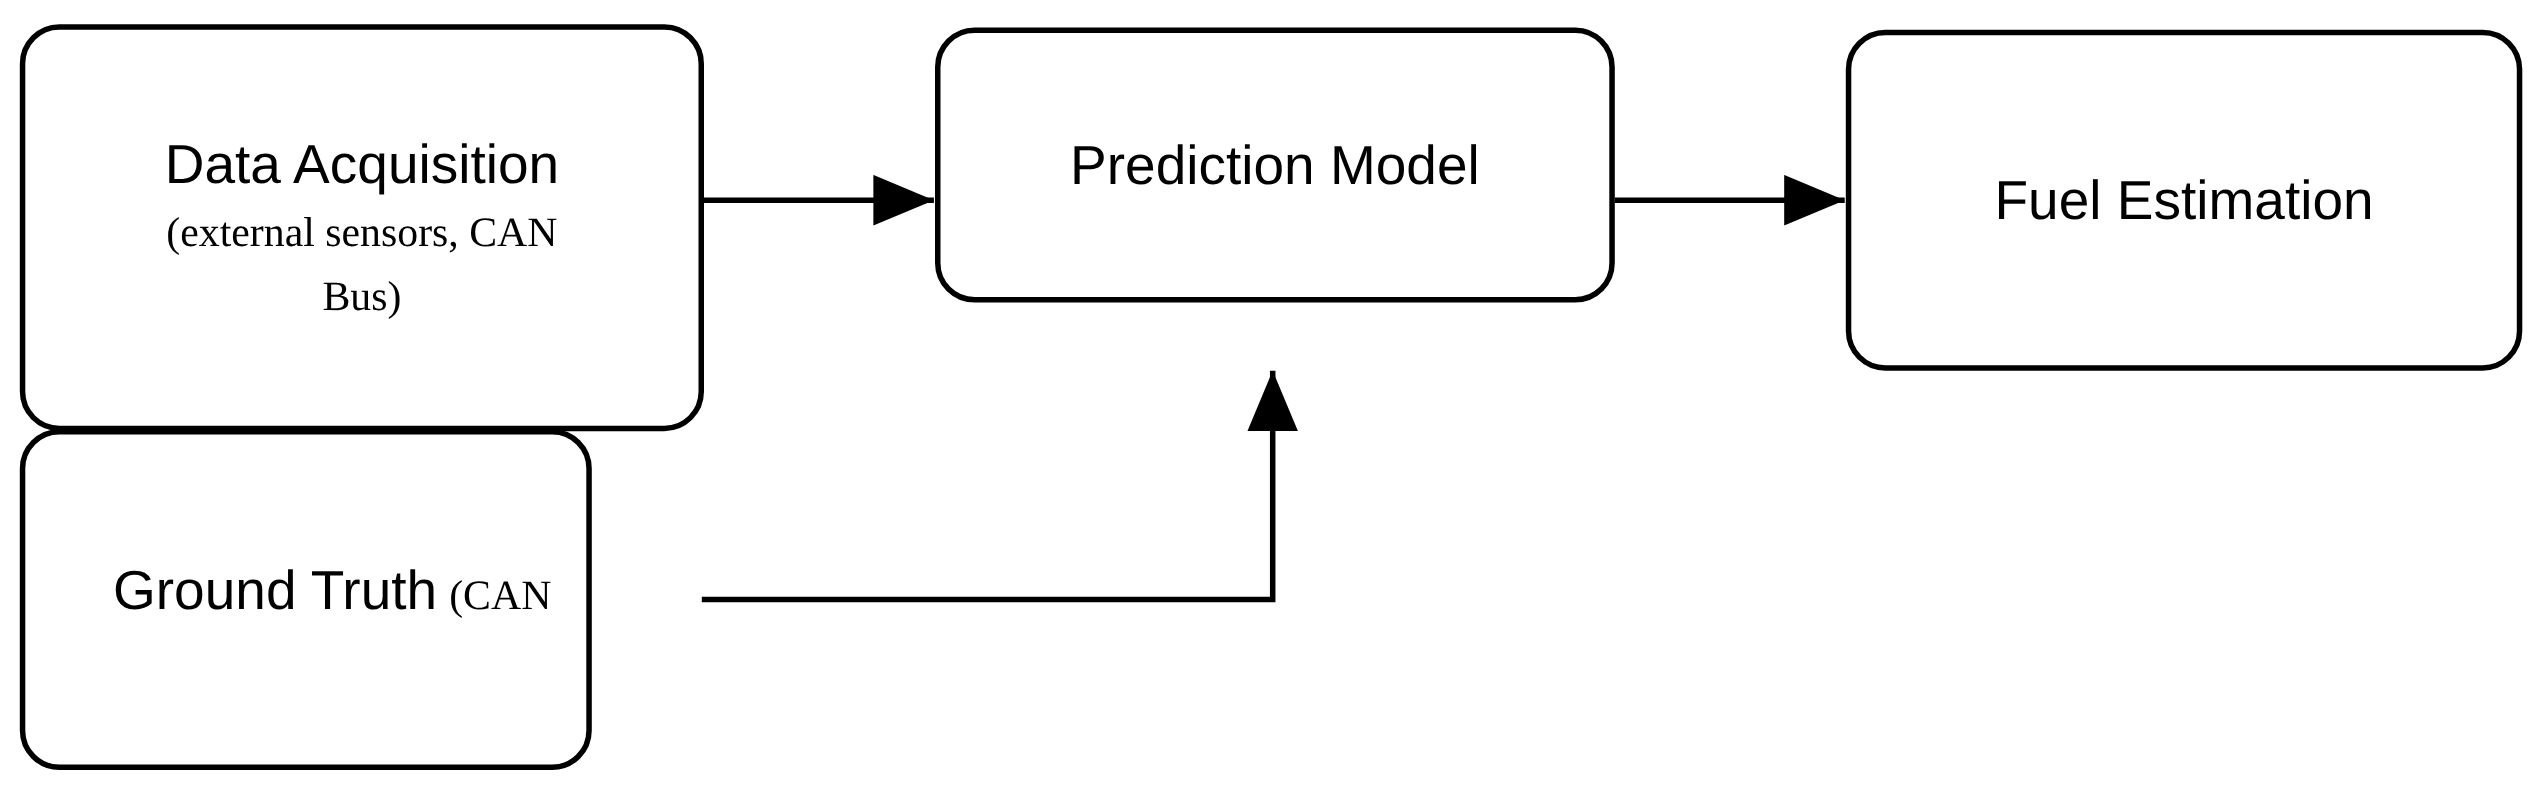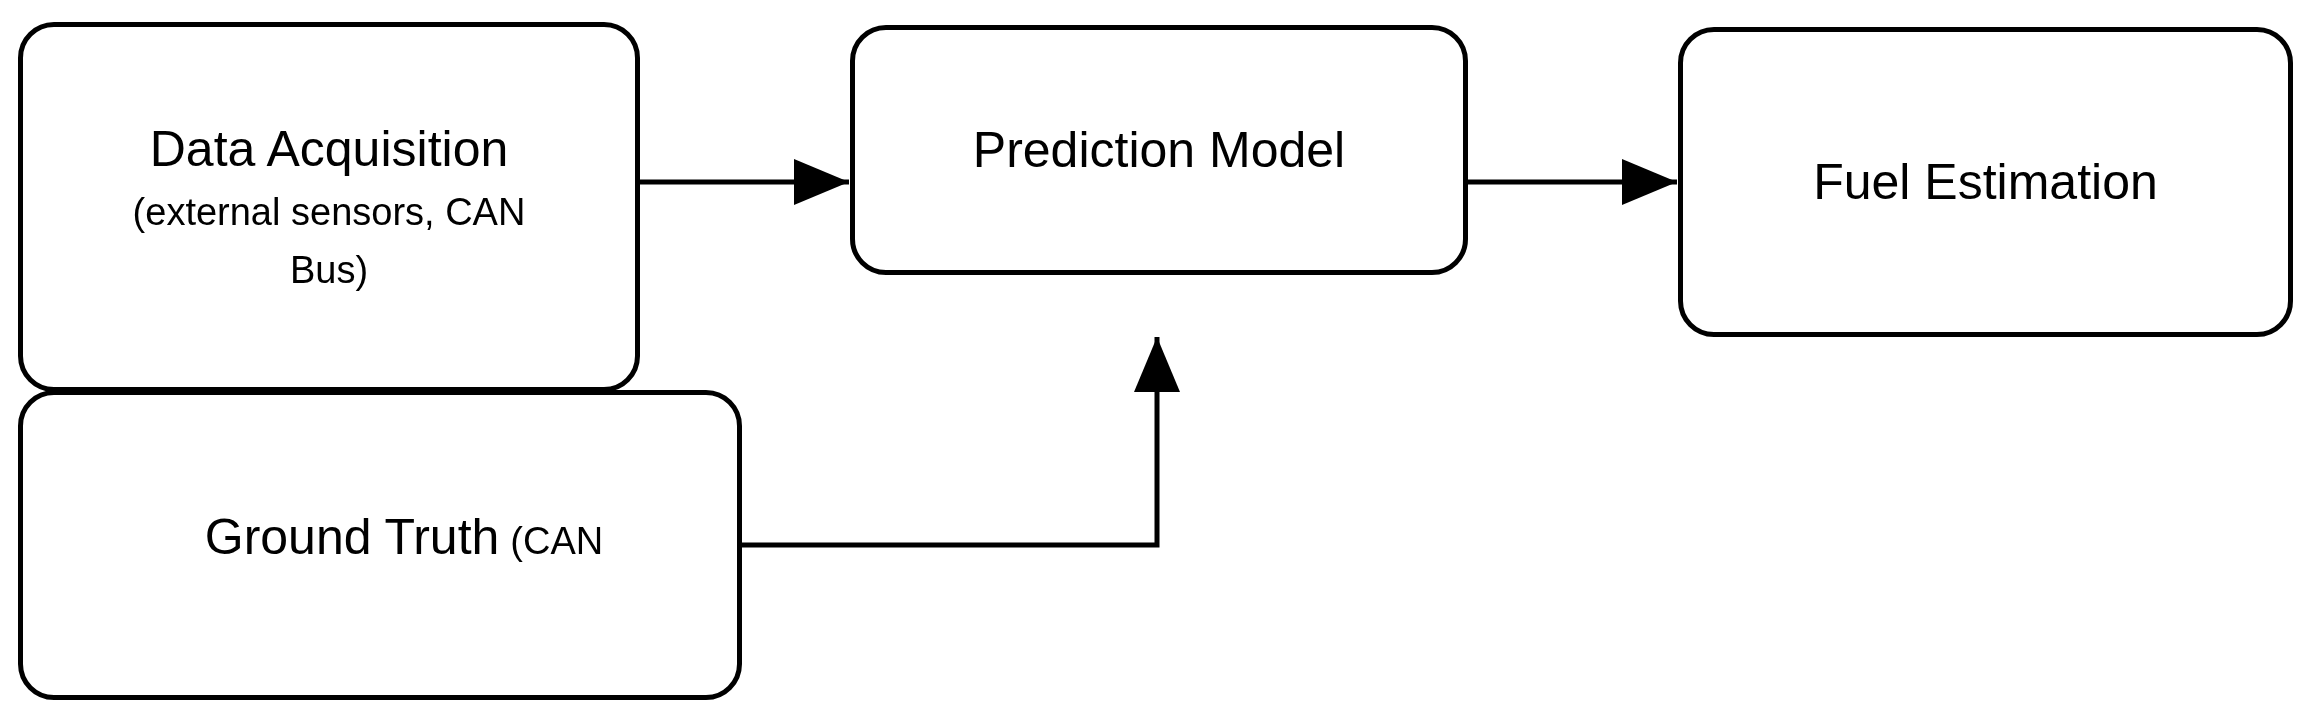--- a/index.html
+++ b/index.html
@@ -41,21 +41,21 @@
     border: 5px solid var(--stroke);
     border-radius: 36px;
     display: flex;
     flex-direction: column;
     align-items: center;
     justify-content: center;
     text-align: center;
     white-space: nowrap;
   }
   .t-big   { font-size: 50px; line-height: 68px; color: var(--text); }
-  .t-small { font-size: 38px; line-height: 58px; color: var(--text); }
+  .t-small { font-size: 38px; line-height: 58px; color: var(--text); font-family: Liberation Serif, serif; }
   .gt-line1 { line-height: 76px; }
   .gt-line1 .t-big { margin-right: 0.22em; }
   .gt-line2 { line-height: 72px; }
 </style>
 </head>
 <body>
 
 <div class="canvas">
 
   <svg class="edge-layer" width="2315" height="725" viewBox="0 0 2315 725" xmlns="http://www.w3.org/2000/svg">
@@ -76,19 +76,19 @@
   </div>
 
   <div class="node" style="left:850px; top:25px; width:618px; height:250px;">
     <div class="t-big">Prediction Model</div>
   </div>
 
   <div class="node" style="left:1678px; top:27px; width:615px; height:310px;">
     <div class="t-big">Fuel Estimation</div>
   </div>
 
-  <div class="node" style="left:18px; top:390px; width:724px; height:310px;padding-left:48px;">
+  <div class="node" style="left:18px; top:390px; width:520px; height:310px;padding-left:48px;">
     <div class="gt-line1">
       <span class="t-big">Ground Truth</span><span class="t-small">(CAN</span>
     </div>
   </div>
 
 </div>
 
 </body></html>

